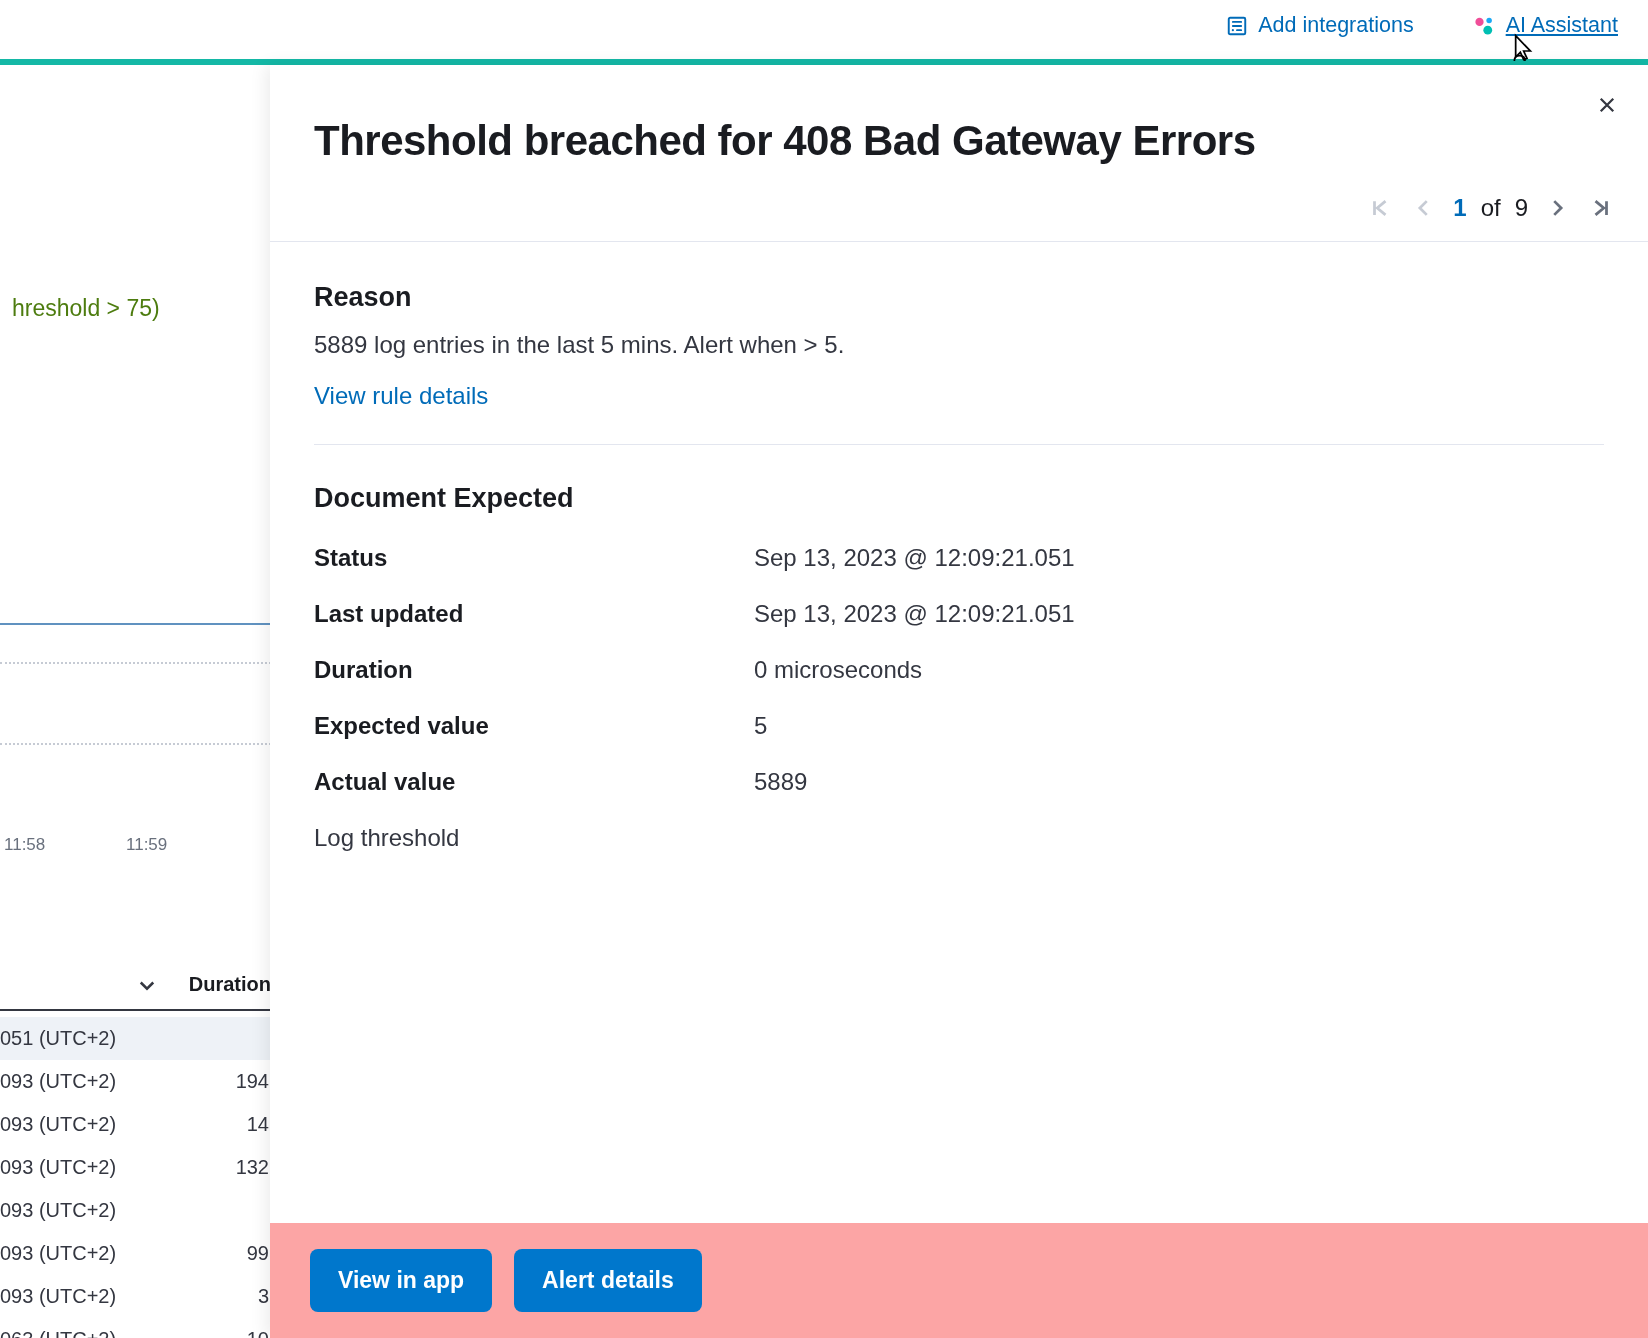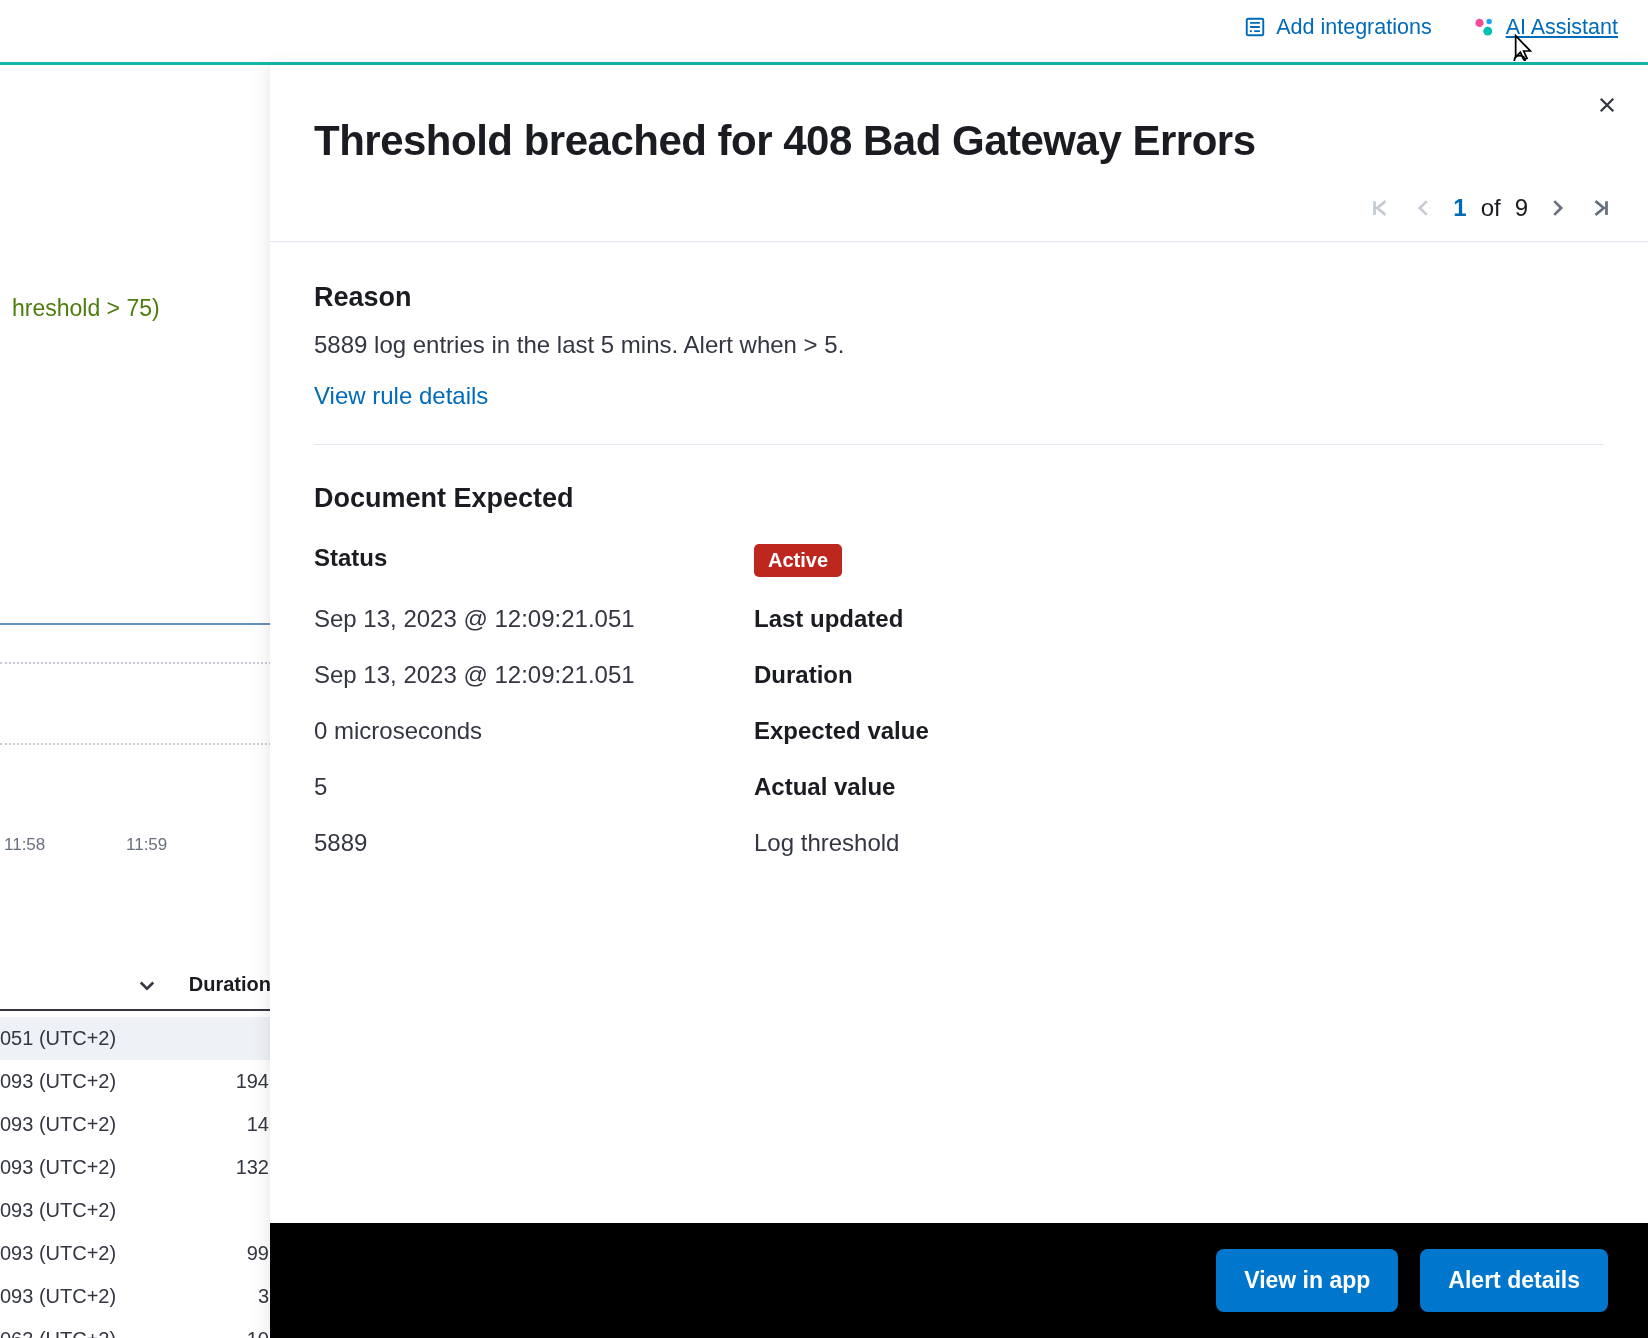--- a/index.html
+++ b/index.html
@@ -12,22 +12,22 @@
     overflow: hidden;
     position: relative;
   }
 
   
   .topbar {
     display: flex;
     justify-content: flex-end;
     align-items: center;
     padding: 12px 30px 20px;
-    gap: 42px;
-    border-bottom: 3px solid #14b8a6;
+    gap: 60px;
+    border-bottom: 6px solid #14b8a6;
     height: 65px;
   }
   .topbar a {
     color: #006bb8;
     text-decoration: none;
     font-size: 21.5px;
     font-weight: 500;
     display: inline-flex;
     align-items: center;
     gap: 10px;
@@ -151,24 +151,23 @@
   .badge{
     display:inline-block;
     background:#bd271e;
     color:#fff;
     font-size:20px;
     font-weight:600;
     padding:5px 14px;
     border-radius:5px;
   }
   .flyout .footer{
-    background:#000000;
+    background:#fca5a5;
     padding:26px 40px;
     display:flex;
-    justify-content:flex-end;
     gap:22px;
   }
   .btn{
     font-size:23px; font-weight:600;
     padding:18px 28px;
     border-radius:8px;
     border:none;
     cursor:pointer;
   }
   .btn.secondary{
@@ -290,21 +289,20 @@
   </div>
 
   <div class="body">
     <h2>Reason</h2>
     <div class="reason-text">5889 log entries in the last 5 mins. Alert when &gt; 5.</div>
     <a href="#" class="link">View rule details</a>
     <hr>
     <h2 style="margin-bottom:30px">Document Expected</h2>
     <div class="kv">
       <div class="k">Status</div>
-      <div class="v"><span class="badge">Active</span></div>
 
       <div class="v">Sep 13, 2023 @ 12:09:21.051</div>
 
       <div class="k">Last updated</div>
       <div class="v">Sep 13, 2023 @ 12:09:21.051</div>
 
       <div class="k">Duration</div>
       <div class="v">0 microseconds</div>
 
       <div class="k">Expected value</div>

